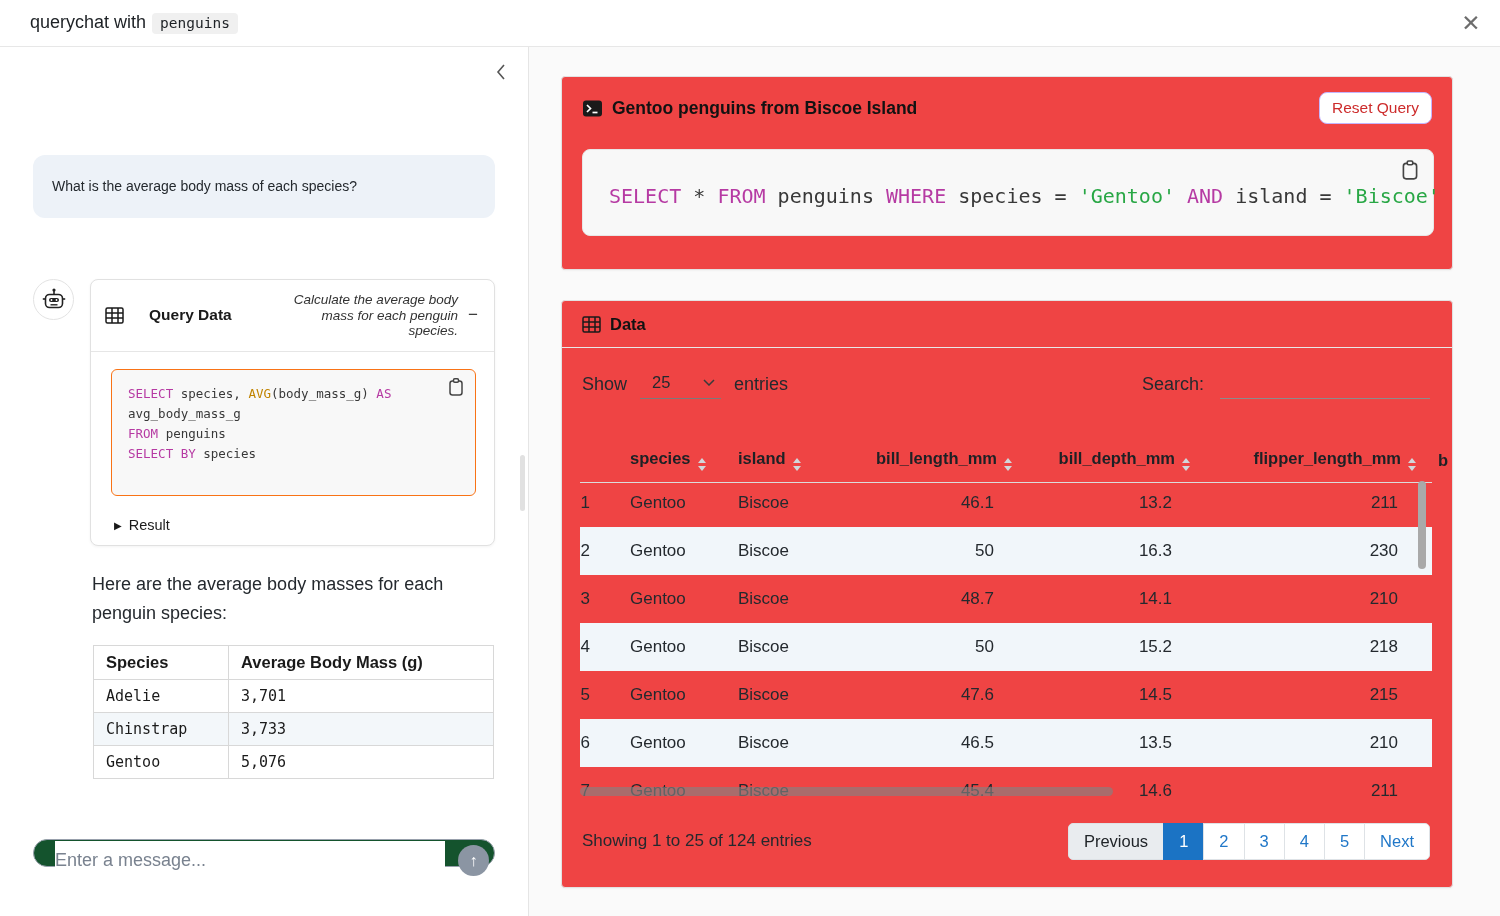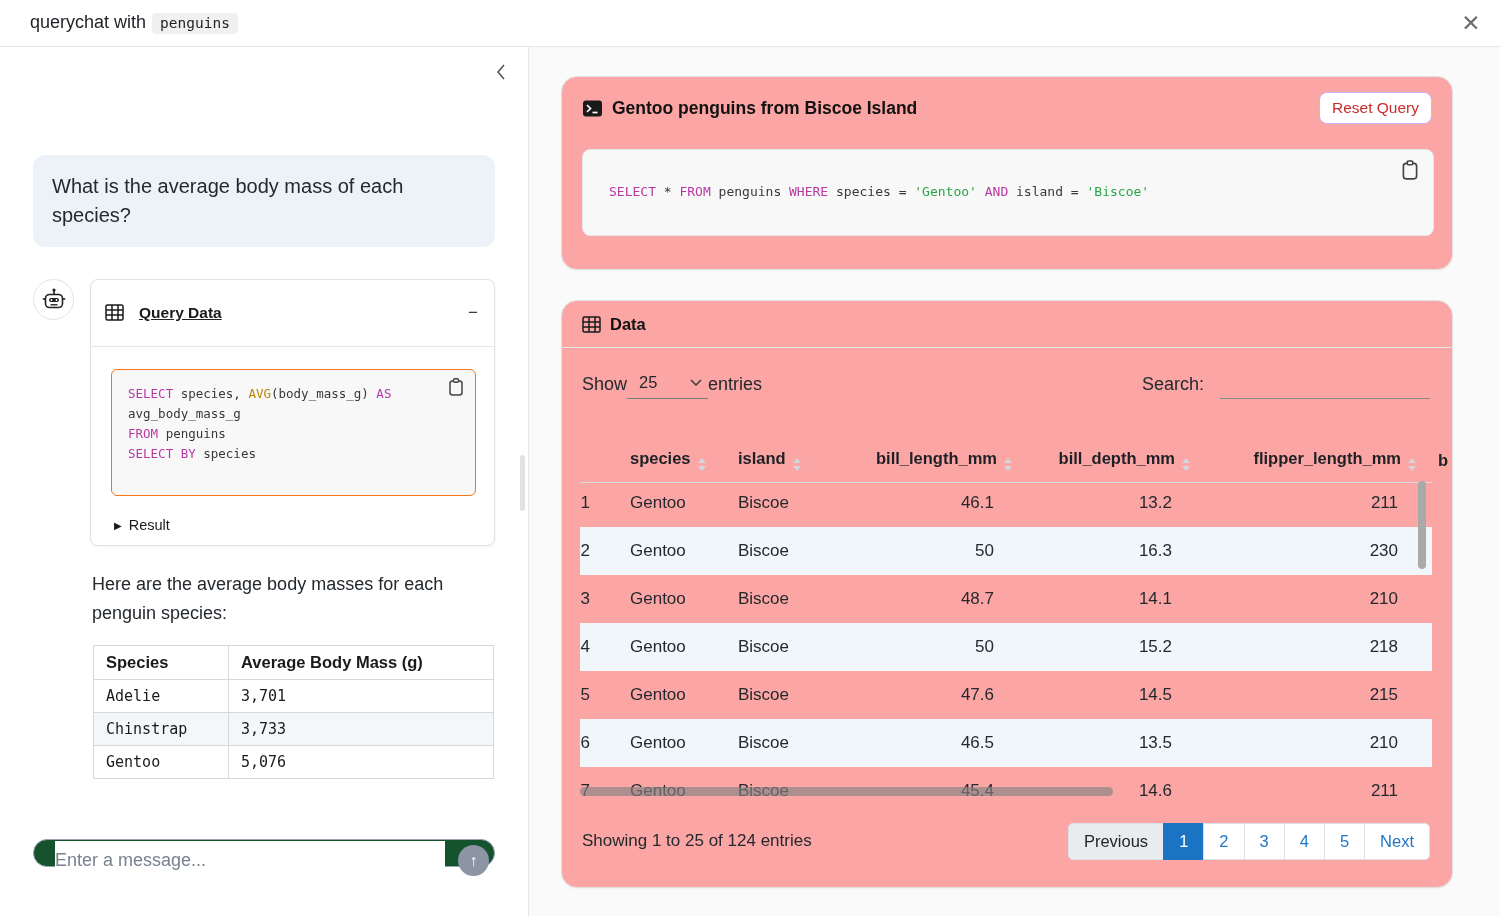--- a/index.html
+++ b/index.html
@@ -20,30 +20,30 @@
   .right-panel { position:absolute; left:528px; top:47px; width:972px; height:869px;
     background:#fafafa; border-left:1px solid #e5e5e5; }
   .divider-handle { position:absolute; left:520px; top:455px; width:5px; height:56px;
     background:#e1e1e1; border-radius:3px; z-index:6; cursor:col-resize; }
 
   
   .collapse-btn { position:absolute; right:14px; top:14px; width:24px; height:24px;
     background:transparent; border:none; cursor:pointer; }
   .user-bubble { position:absolute; left:33px; top:108px; width:462px;
     background:#edf2f8; border-radius:12px; padding:17px 19px;
-    font-size:20px; line-height:29px; color:#24292e; }
+    font-size:14px; line-height:29px; color:#24292e; }
   .bot-avatar { position:absolute; left:33px; top:232px; width:41px; height:41px;
     border:1px solid #e3e3e3; border-radius:50%; background:#fff;
     display:flex; align-items:center; justify-content:center; }
   .tool-card { position:absolute; left:90px; top:232px; width:405px; height:267px;
     background:#fff; border:1px solid #e1e1e1; border-radius:8px;
     box-shadow:0 1px 3px rgba(0,0,0,.05); }
   .tool-card-header { display:flex; align-items:center; justify-content:space-between;
     padding:12px 14px; border-bottom:1px solid #e6e6e6; min-height:67px; }
-  .tool-title-wrap { display:flex; align-items:flex-start; gap:15px;text-decoration:underline; }
+  .tool-title-wrap { display:flex; align-items:flex-end; gap:25px; }
   .tool-title { font-size:15.5px; font-weight:bold; color:#1a1a1a; }
   .tool-desc { font-size:13.5px; font-style:italic; color:#333; text-align:right;
     width:178px; line-height:15.5px; }
   .tool-minus { border:none; background:transparent; font-size:17px; color:#333;
     cursor:pointer; margin-left:8px; padding:0 2px; }
   .code-block-sm { position:absolute; left:20px; top:89px; width:365px; height:127px;
     background:#f8f8f8; border:1px solid #f97316; border-radius:6px; padding:14px 0 0 16px; }
   .code-block-sm .cl { font-family:"DejaVu Sans Mono", monospace; font-size:12.5px;
     line-height:20px; color:#383838; white-space:pre; }
   .copy-btn-sm { position:absolute; top:7px; right:8px; width:22px; height:22px;
@@ -65,44 +65,44 @@
   .chat-input-wrap { position:absolute; left:33px; top:792px; width:462px; height:28px;
     border:1px solid #98a0ac; border-radius:21px; background:#14532d; }
   .chat-input { position:absolute; left:21px; top:1px; width:390px; height:38px; border:none;
     outline:none; font-size:18px; color:#333; font-family:"Liberation Sans", sans-serif; }
   .chat-input::placeholder { color:#79828f; }
   .send-btn { position:absolute; right:5px; top:5px; width:31px; height:31px; border-radius:50%;
     background:#8b95a3; border:none; color:#fff; font-size:16px; font-weight:bold;
     cursor:pointer; line-height:31px; }
 
   
-  .card { background:#fca5a5; border:1px solid #e2e2e2; border-radius:16px;
+  .card { background:#ef4444; border:1px solid #e2e2e2; border-radius:4px;
     box-shadow:0 1px 2px rgba(0,0,0,.04); }
   .query-card { position:absolute; left:32px; top:29px; width:892px; height:194px; }
   .query-card-header { display:flex; align-items:center; padding:15px 20px 0 20px; }
   .query-title-wrap { display:flex; align-items:center; gap:9px; flex:1; }
   .query-title { font-size:17.5px; font-weight:bold; color:#121212; }
   .reset-btn { border:1px solid #c4b5fd; color:#cd2b2b; background:#fff; border-radius:8px;
     font-size:15.5px; padding:6px 12px; cursor:pointer; font-family:"Liberation Sans", sans-serif; }
   .code-block-lg { position:absolute; left:20px; top:72px; width:852px; height:87px;
     background:#f8f8f8; border:1px solid #e7e7e7; border-radius:8px; }
   .code-block-lg .cl { position:absolute; left:26px; top:34px;
-    font-family:"DejaVu Sans Mono", monospace; font-size:13px; color:#383838; white-space:pre; }
+    font-family:"DejaVu Sans Mono", monospace; font-size:20px; color:#383838; white-space:pre; }
   .copy-btn-lg { position:absolute; top:9px; right:11px; width:24px; height:24px;
     background:transparent; border:none; cursor:pointer; }
   .t-kw { color:#b63aa3; } .t-fn { color:#c18401; } .t-str { color:#28a745; } .t-pl { color:#383838; }
 
   
   .data-card { position:absolute; left:32px; top:253px; width:892px; height:588px; }
   .dc-header { display:flex; align-items:center; gap:9px; padding:13px 20px;
     border-bottom:1px solid #e8e8e8; height:47px; }
   .dc-title { font-size:16.5px; font-weight:bold; color:#121212; }
   .dc-controls { position:absolute; left:20px; right:22px; top:62px; height:42px;
     display:flex; align-items:center; justify-content:space-between; }
-  .show-wrap { display:flex; align-items:center; font-size:18px; color:#24292e; }
+  .show-wrap { display:flex; align-items:center; gap:13px; font-size:18px; color:#24292e; }
   .page-size-select { display:flex; align-items:center; justify-content:space-between;
     width:81px; border-bottom:1px solid #7b7b7b; padding:3px 6px 6px 12px; cursor:pointer;
     font-size:16.5px; color:#24292e; }
   .search-wrap { display:flex; align-items:center; gap:16px; font-size:18px; color:#24292e; }
   .search-input { width:210px; border:none; border-bottom:1px solid #8b8b8b; outline:none;
     font-size:17px; padding:3px 2px 6px; background:transparent;
     font-family:"Liberation Sans", sans-serif; }
 
   .dt-head { position:absolute; left:18px; top:140px; width:852px; }
   .dt-body-wrap { position:absolute; left:18px; top:178px; width:852px; height:324px;
@@ -178,20 +178,21 @@
         <svg width="19" height="17" viewBox="0 0 19 17">
           <rect x="1" y="1" width="17" height="15" rx="1.5" fill="none" stroke="#1a1a1a" stroke-width="1.5"></rect>
           <line x1="1" y1="6" x2="18" y2="6" stroke="#1a1a1a" stroke-width="1.5"></line>
           <line x1="1" y1="11" x2="18" y2="11" stroke="#1a1a1a" stroke-width="1.5"></line>
           <line x1="7" y1="1" x2="7" y2="16" stroke="#1a1a1a" stroke-width="1.5"></line>
           <line x1="13" y1="1" x2="13" y2="16" stroke="#1a1a1a" stroke-width="1.5"></line>
         </svg>
         <span class="tool-title">Query Data</span>
       </div>
       <div style="display:flex;align-items:center;">
+        <span class="tool-desc">Calculate the average body mass for each penguin species.</span>
         <button class="tool-minus">−</button>
       </div>
     </div>
     <div class="code-block-sm">
       <div id="sql-left">
           <div class="cl"><span class="t-kw">SELECT</span><span class="t-pl"> species, </span><span class="t-fn">AVG</span><span class="t-pl">(body_mass_g) </span><span class="t-kw">AS</span></div>
           <div class="cl"><span class="t-pl">avg_body_mass_g</span></div>
           <div class="cl"><span class="t-kw">FROM</span><span class="t-pl"> penguins</span></div>
           <div class="cl"><span class="t-kw">SELECT BY</span><span class="t-pl"> species</span></div>
         </div>

